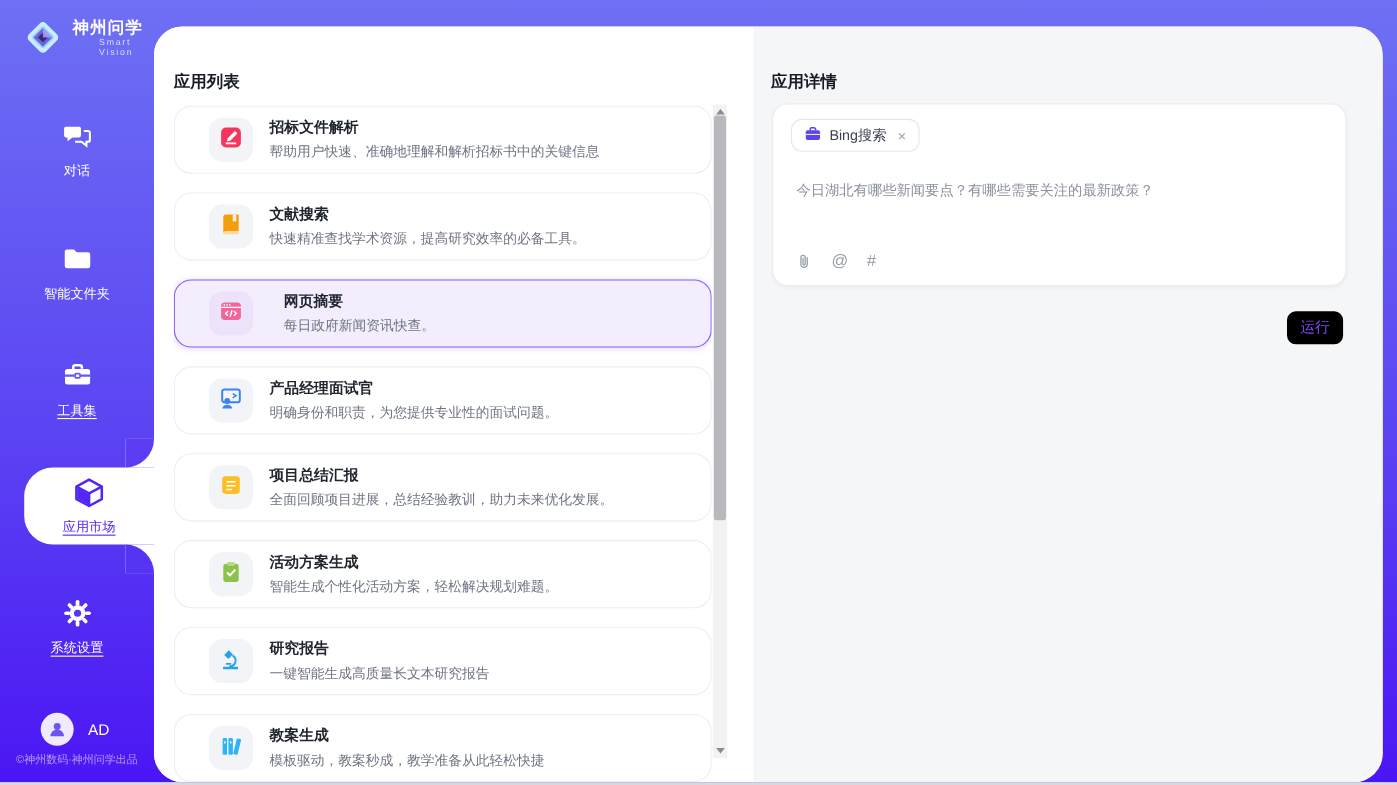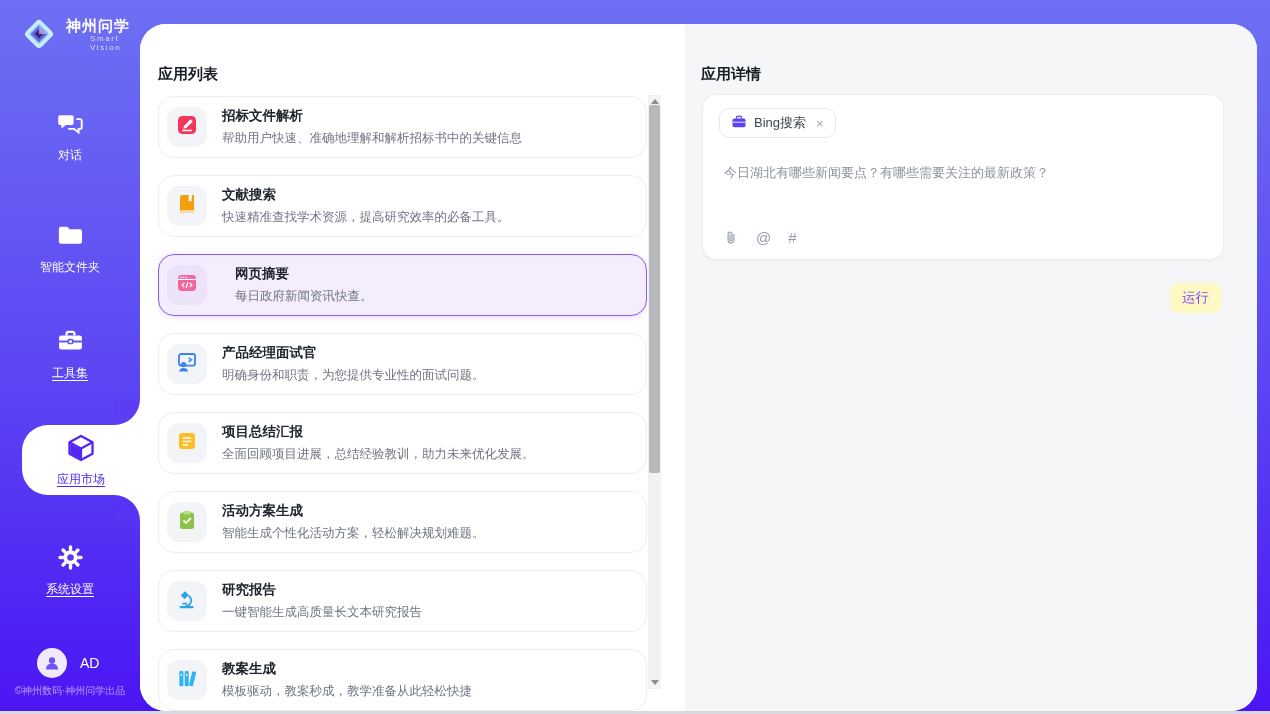--- a/index.html
+++ b/index.html
@@ -31,21 +31,21 @@
   .avatar svg{width:18px;height:18px;}
   .side-footer{position:absolute;left:0;top:684px;width:140px;text-align:center;color:rgba(255,255,255,.55);font-size:10px;}
   
   .content{position:absolute;left:140px;top:24px;width:1117px;height:687px;border-radius:26px;overflow:hidden;display:flex;background:#fff;}
   .panel-list{width:545px;position:relative;background:#fff;flex:none;}
   .panel-detail{flex:1;background:#f5f6f8;position:relative;}
   .panel-title{position:absolute;top:31px;font-size:15px;font-weight:bold;color:#171c26;}
   .panel-list .panel-title{left:18px;}
   .panel-detail .panel-title{left:16px;}
   .list-wrap{position:absolute;top:72px;left:18px;width:489px;bottom:0;overflow:hidden;}
-  .app-card{box-sizing:border-box;height:62px;border:1px solid #eceef3;border-radius:16px;background:#fff;margin-bottom:17px;display:flex;align-items:center;padding:0 8px;gap:15px;cursor:pointer;}
+  .app-card{box-sizing:border-box;height:62px;border:1px solid #eceef3;border-radius:16px;background:#fff;margin-bottom:17px;display:flex;align-items:center;padding:0 31px;gap:15px;cursor:pointer;}
   .app-card.selected{border:1.5px solid #8a5cf5;background:#f3edfd;box-shadow:0 1px 6px rgba(138,92,245,.22);gap:28px;}
   .chip{width:40px;height:40px;border-radius:12px;background:#f3f4f7;flex:none;display:flex;align-items:center;justify-content:center;}
   .app-card.selected .chip{background:#ece3fb;}
   .chip svg{width:22px;height:22px;}
   .app-name{font-size:13.5px;font-weight:bold;color:#20252e;}
   .app-desc{font-size:12.5px;color:#6e7482;margin-top:5px;}
   .scrollbar{position:absolute;right:24px;top:71px;width:13px;height:594px;background:#f2f2f3;}
   .sb-arrow{position:absolute;left:0;width:13px;height:13px;display:flex;align-items:center;justify-content:center;cursor:pointer;}
   .sb-arrow.up{top:0;}
   .sb-arrow.down{bottom:0;}
@@ -54,21 +54,21 @@
   .sb-thumb{position:absolute;left:1px;top:10px;width:11px;height:368px;background:#b8b9bc;border-radius:2px;cursor:pointer;}
   
   .detail-card{position:absolute;left:17px;top:70px;width:520px;height:164px;background:#fff;border:1px solid #ebecf1;border-radius:14px;box-shadow:0 1px 3px rgba(20,20,40,.04);}
   .tool-pill{position:absolute;left:16px;top:13px;height:30px;box-sizing:border-box;display:inline-flex;align-items:center;gap:7px;padding:0 11px;border:1px solid #e6e7ed;border-radius:10px;background:#fff;font-size:13px;color:#3c4352;}
   .tool-pill svg{width:16px;height:16px;}
   .pill-x{color:#9aa0aa;font-size:13px;margin-left:3px;cursor:pointer;}
   .query-text{position:absolute;left:21px;top:68px;width:470px;font-size:13px;color:#8b919c;line-height:19px;cursor:text;}
   .attach-row{position:absolute;left:20px;top:134px;display:flex;gap:17px;align-items:center;color:#989ea9;font-size:15px;}
   .attach-row .txt-ic{cursor:pointer;font-size:15px;}
   .attach-row svg{width:16px;height:16px;display:block;cursor:pointer;}
-  .run-btn{position:absolute;left:485px;top:259px;width:51px;height:30px;background:#fef9c3;color:#8146f6;border:none;border-radius:8px;font-size:13.5px;font-family:inherit;display:flex;align-items:center;justify-content:center;cursor:pointer;}
+  .run-btn{position:absolute;left:485px;top:259px;width:51px;height:30px;background:#000000;color:#8146f6;border:none;border-radius:8px;font-size:13.5px;font-family:inherit;display:flex;align-items:center;justify-content:center;cursor:pointer;}
   .bottom-edge{position:absolute;left:0;bottom:0;width:100%;height:3px;background:#d8d9df;z-index:9;}
 </style>
 </head>
 <body>
 
 <div class="sidebar">
   <div class="logo-row">
     <svg class="logo-ic" viewBox="0 0 38 38">
       <g transform="rotate(45 19 19)">
         <rect x="8" y="8" width="22" height="22" rx="4" fill="#c9ecfb"></rect>

